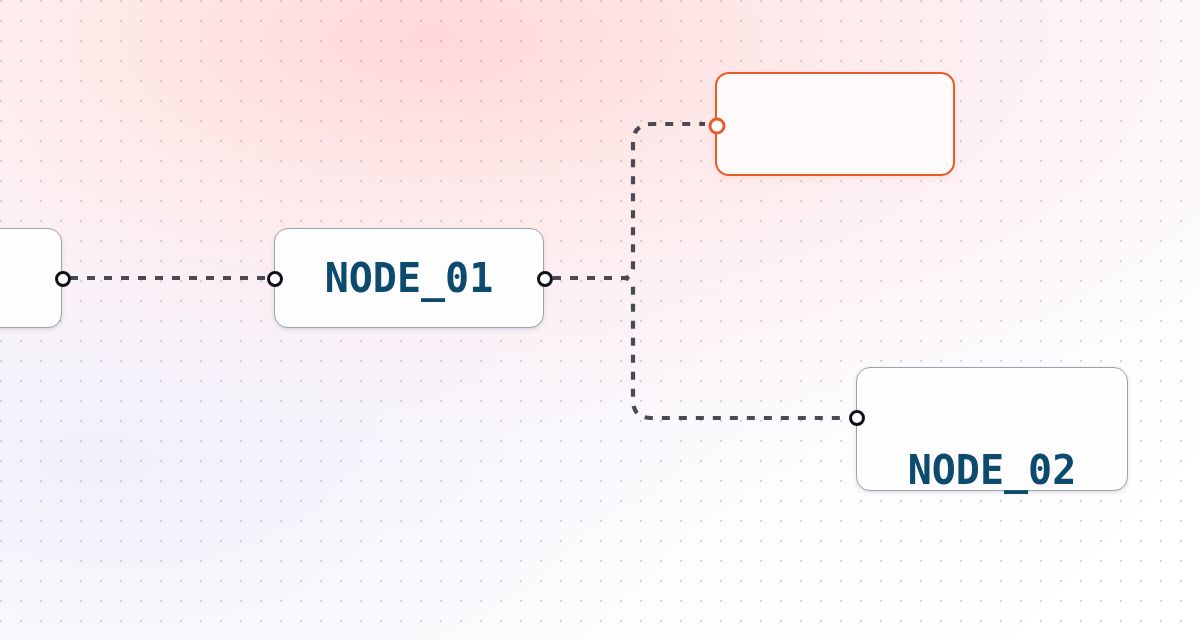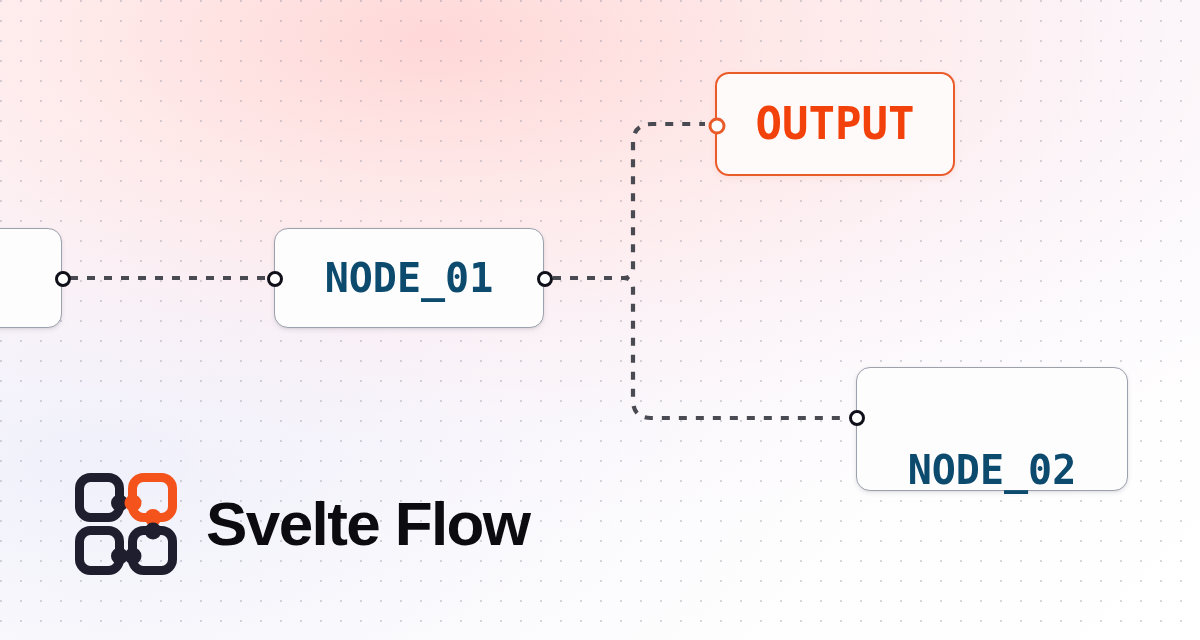--- a/index.html
+++ b/index.html
@@ -168,48 +168,22 @@
     <span class="handle" style="left:136px; top:50px;"></span>
   </div>
 
   <div class="node" id="node-01">
     <span class="node-label">NODE_01</span>
     <span class="handle" style="left:0px; top:50px;"></span>
     <span class="handle" style="left:270px; top:50px;"></span>
   </div>
 
   <div class="node" id="node-output">
-    <span class="node-label">OUTPUT</span>
     <span class="handle accent" style="left:0px; top:52px;"></span>
   </div>
 
   <div class="node" id="node-02">
     <span class="node-label">NODE_02</span>
     <span class="handle" style="left:0px; top:50px;"></span>
   </div>
 
-  <div class="brand">
-    <svg class="brand-mark" viewBox="0 0 104 104" xmlns="http://www.w3.org/2000/svg">
-
-      <rect x="5.5" y="5.5" width="40" height="40" rx="11" ry="11" fill="none" stroke="#1e1e2e" stroke-width="9"></rect>
-
-      <rect x="58.5" y="5.5" width="40" height="40" rx="11" ry="11" fill="none" stroke="#f4541c" stroke-width="9"></rect>
-
-      <rect x="5.5" y="58.5" width="40" height="40" rx="11" ry="11" fill="none" stroke="#1e1e2e" stroke-width="9"></rect>
-
-      <rect x="58.5" y="58.5" width="40" height="40" rx="11" ry="11" fill="none" stroke="#1e1e2e" stroke-width="9"></rect>
-
-      <line x1="45" y1="31" x2="59" y2="31" stroke="#f4541c" stroke-width="7"></line>
-      <circle cx="45.5" cy="31" r="8.5" fill="#1e1e2e"></circle>
-      <circle cx="59" cy="31" r="8.5" fill="#f4541c"></circle>
-
-      <line x1="79" y1="45" x2="79" y2="59" stroke="#1e1e2e" stroke-width="7"></line>
-      <circle cx="79" cy="45.5" r="8.5" fill="#f4541c"></circle>
-      <circle cx="79" cy="59" r="8.5" fill="#1e1e2e"></circle>
-
-      <line x1="45" y1="84" x2="59" y2="84" stroke="#1e1e2e" stroke-width="7"></line>
-      <circle cx="45.5" cy="84" r="8.5" fill="#1e1e2e"></circle>
-      <circle cx="59" cy="84" r="8.5" fill="#1e1e2e"></circle>
-    </svg>
-    <span class="brand-text">Svelte Flow</span>
-  </div>
 
 </div>
 
 </body></html>

